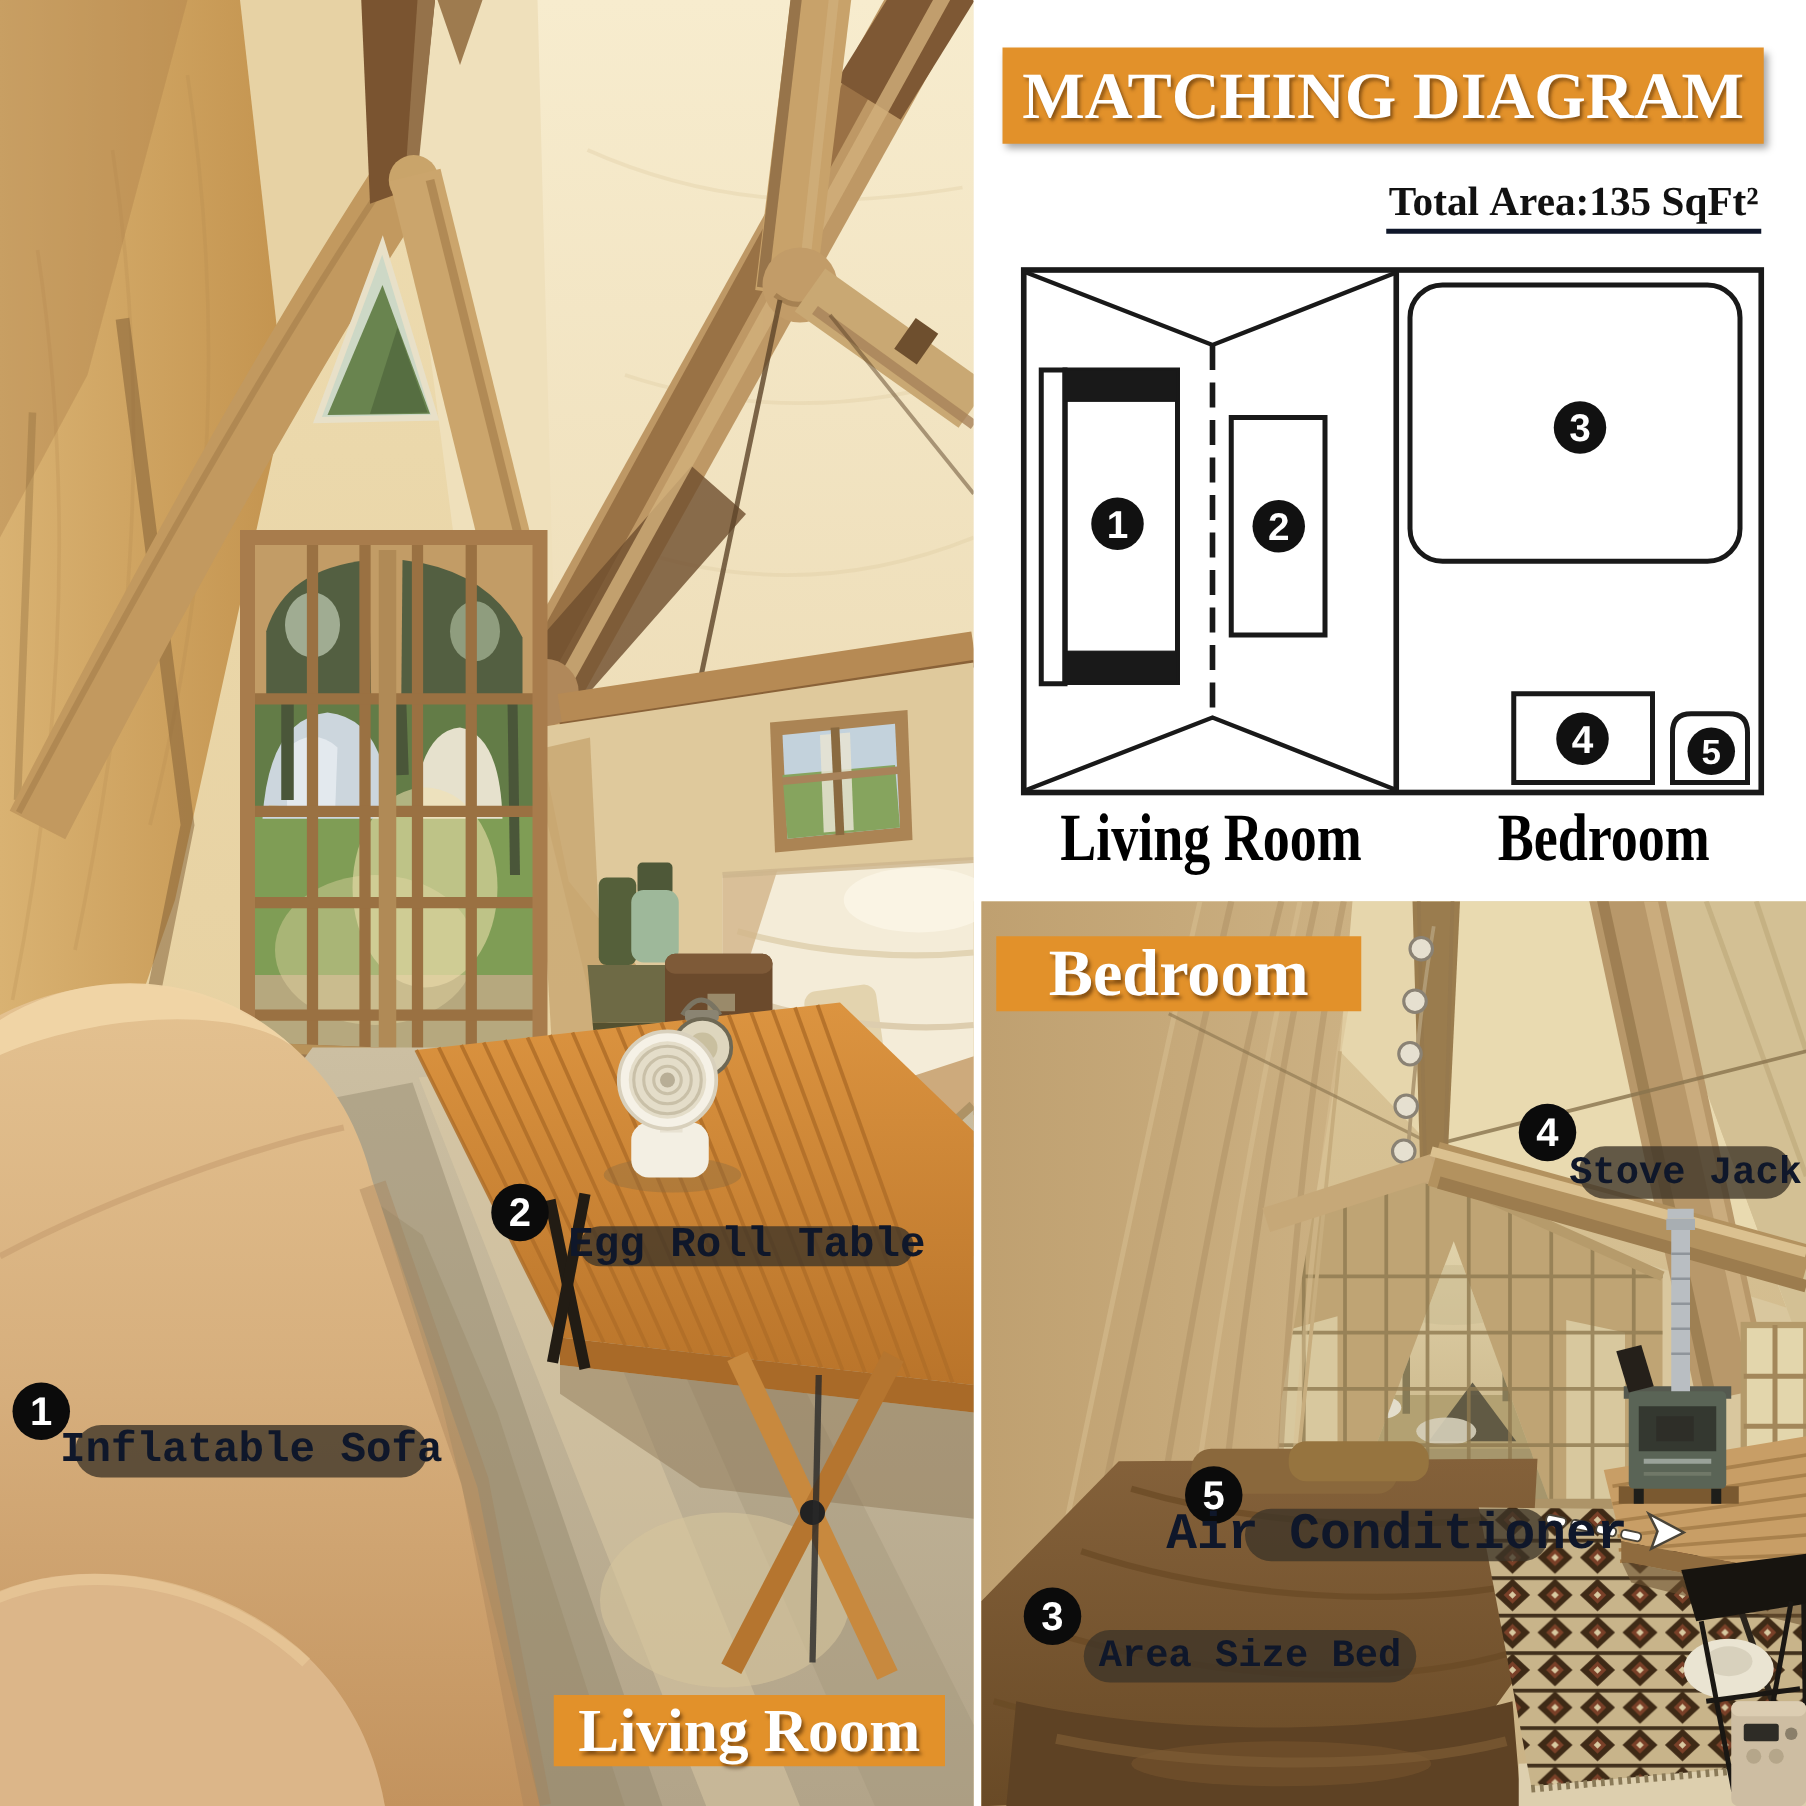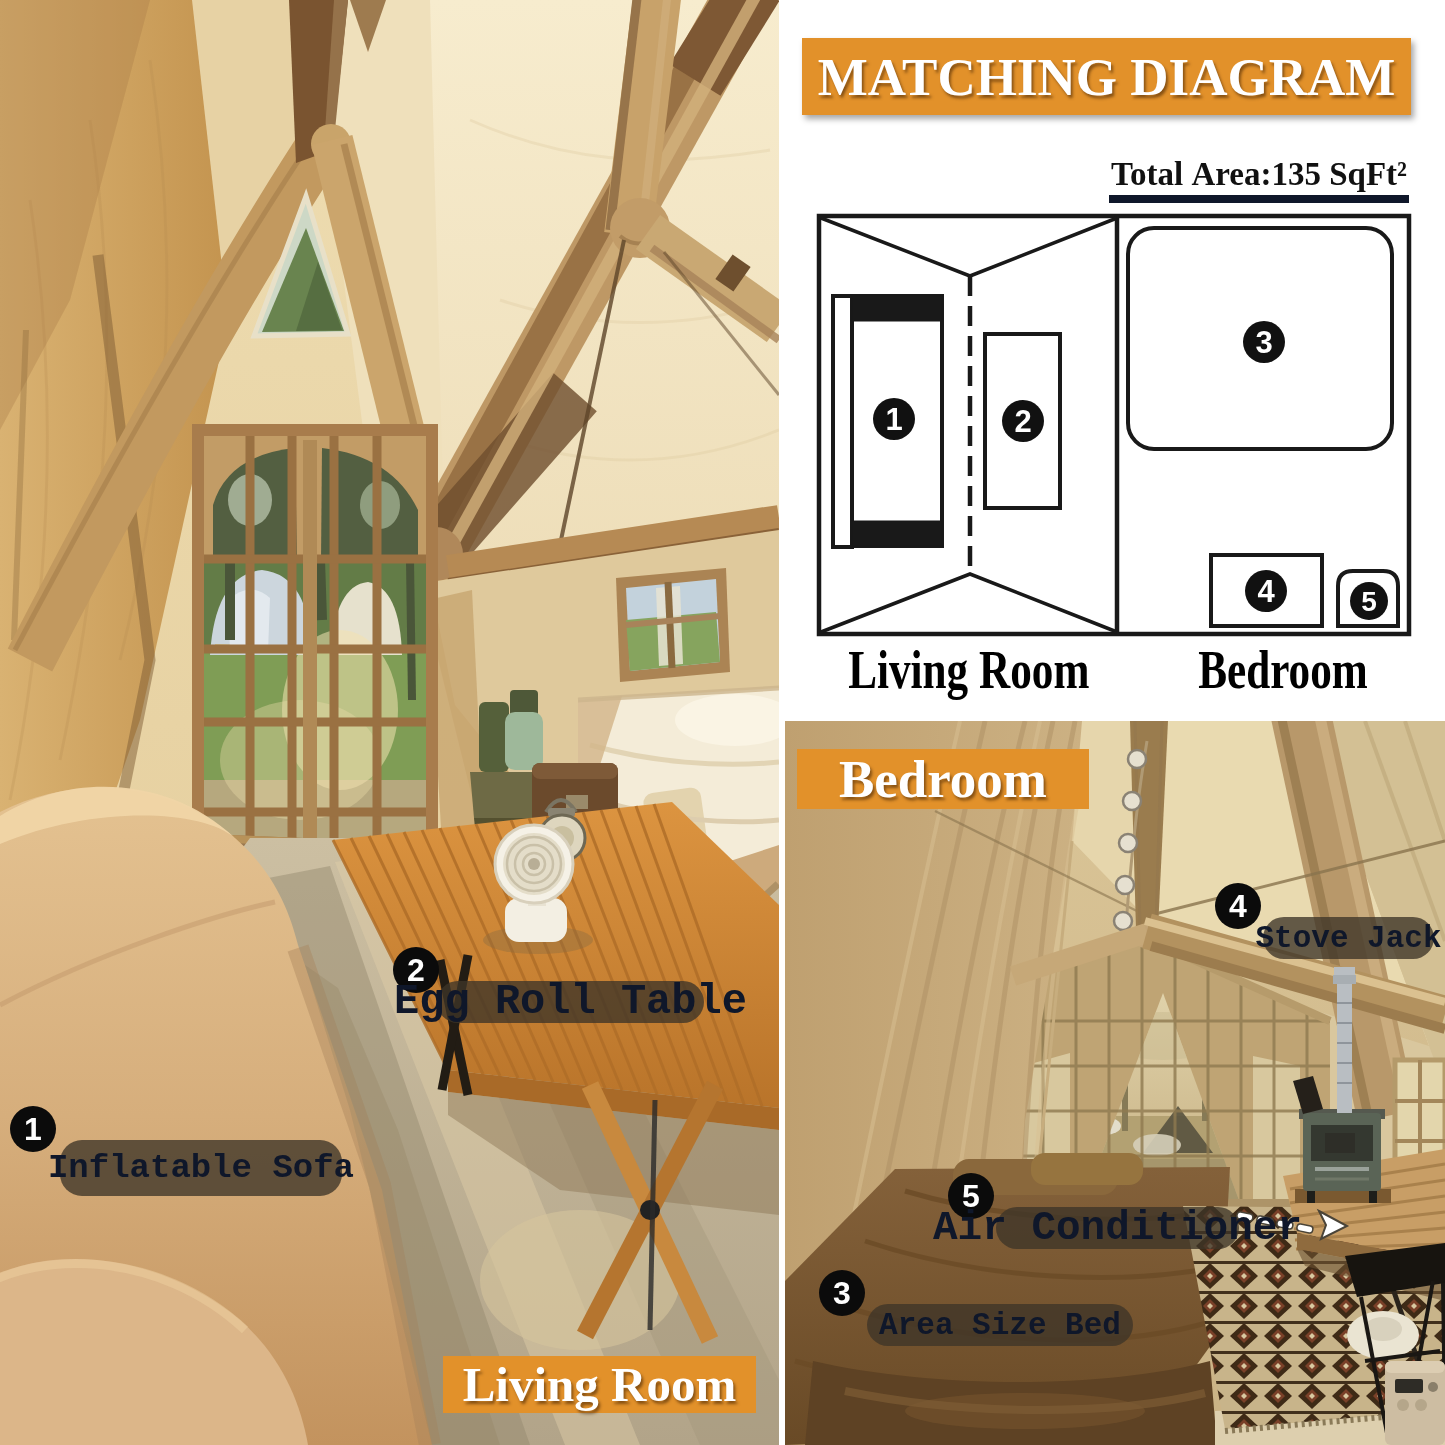--- a/index.html
+++ b/index.html
@@ -275,21 +275,21 @@
     <path d="M298,948 L380,1185 L430,1445" stroke="#a8825a" stroke-width="22" fill="none" opacity="0.4"></path>
     <path d="M-80,1445 L-40,1300 C20,1240 150,1245 240,1320 C280,1355 300,1400 308,1445 Z" fill="#dcb689"></path>
     <path d="M-40,1300 C30,1245 160,1250 245,1330" stroke="#eecfa0" stroke-width="9" fill="none" opacity="0.5"></path>
     <polygon points="305,965 350,1110 432,1445 500,1445 398,1130 338,988" fill="#93805f" opacity="0.3"></polygon>
   </svg>
 
   <div class="abs" style="left:779px;top:0;width:666px;height:721px;background:#ffffff;"></div>
 
   <div class="oban" style="left:802px;top:38px;width:609px;height:77px;font-size:53px;letter-spacing:0px;box-shadow:3px 4px 6px rgba(0,0,0,0.35);white-space:nowrap;">MATCHING&nbsp;DIAGRAM</div>
 
-  <div class="abs" style="left:1109px;top:156px;width:300px;text-align:center;white-space:nowrap;font-family:'Liberation Serif',serif;font-weight:bold;font-size:33px;color:#111;border-bottom:8px solid #0f172a;padding-bottom:2px;">Total&nbsp;Area:135&nbsp;SqFt²</div>
+  <div class="abs" style="left:1109px;top:144px;width:300px;text-align:center;white-space:nowrap;font-family:'Liberation Serif',serif;font-weight:bold;font-size:33px;color:#111;border-bottom:4px solid #0f172a;padding-bottom:2px;">Total&nbsp;Area:135&nbsp;SqFt²</div>
 
   <svg class="abs" style="left:779px;top:0" width="666" height="721" viewBox="0 0 666 721">
     <g fill="none" stroke="#191919">
 
       <rect x="40" y="216" width="590" height="418" stroke-width="4.5"></rect>
 
       <line x1="338" y1="216" x2="338" y2="634" stroke-width="4.5"></line>
 
       <path d="M42 218 L191 276 L338 218" stroke-width="3.5"></path>
 
@@ -562,24 +562,24 @@
     <g>
       <rect x="452" y="492" width="16" height="7" rx="3" fill="#fff" stroke="#4a4438" stroke-width="1.5" transform="rotate(12 460 495)"></rect>
       <rect x="472" y="496" width="16" height="7" rx="3" fill="#fff" stroke="#4a4438" stroke-width="1.5" transform="rotate(12 480 499)"></rect>
       <rect x="492" y="500" width="16" height="7" rx="3" fill="#fff" stroke="#4a4438" stroke-width="1.5" transform="rotate(12 500 503)"></rect>
       <rect x="512" y="504" width="16" height="7" rx="3" fill="#fff" stroke="#4a4438" stroke-width="1.5" transform="rotate(12 520 507)"></rect>
       <polygon points="534,490 562,505 536,518 541,504" fill="#fff" stroke="#4a4438" stroke-width="2"></polygon>
     </g>
   </svg>
 
   <div class="numc" style="left:10px;top:1106px;width:46px;height:46px;font-size:32px;">1</div>
-  <div class="pill" style="left:60px;top:1108px;width:282px;height:56px;font-size:34px;">Inflatable Sofa</div>
+  <div class="pill" style="left:60px;top:1108px;width:282px;height:42px;font-size:34px;">Inflatable Sofa</div>
 
   <div class="numc" style="left:393px;top:947px;width:46px;height:46px;font-size:32px;">2</div>
-  <div class="pill" style="left:437px;top:949px;width:267px;height:42px;font-size:42px;">Egg Roll Table</div>
+  <div class="pill" style="left:464px;top:949px;width:267px;height:32px;font-size:34px;">Egg Roll Table</div>
 
   <div class="oban" style="left:443px;top:1356px;width:313px;height:57px;font-size:49px;">Living Room</div>
 
   <div class="oban" style="left:797px;top:749px;width:292px;height:60px;font-size:53px;">Bedroom</div>
 
   <div class="numc" style="left:1215px;top:883px;width:46px;height:46px;font-size:32px;">4</div>
   <div class="pill" style="left:1263px;top:885px;width:171px;height:42px;font-size:31px;">Stove Jack</div>
 
   <div class="numc" style="left:948px;top:1173px;width:46px;height:46px;font-size:32px;">5</div>
   <div class="pill" style="left:996px;top:1175px;width:243px;height:42px;font-size:41px;">Air Conditioner</div>

